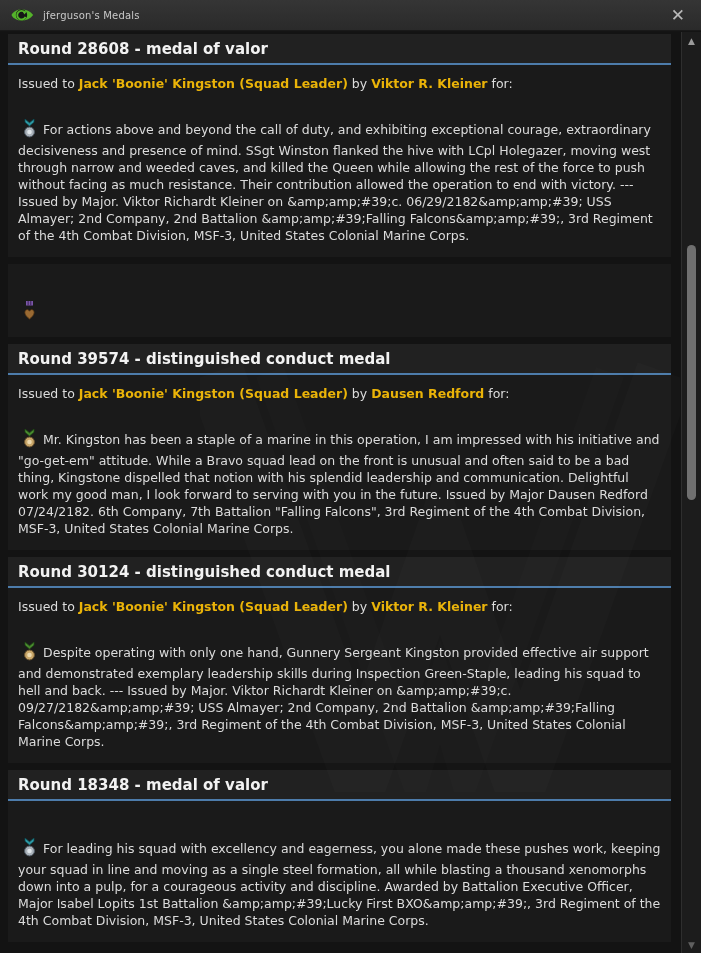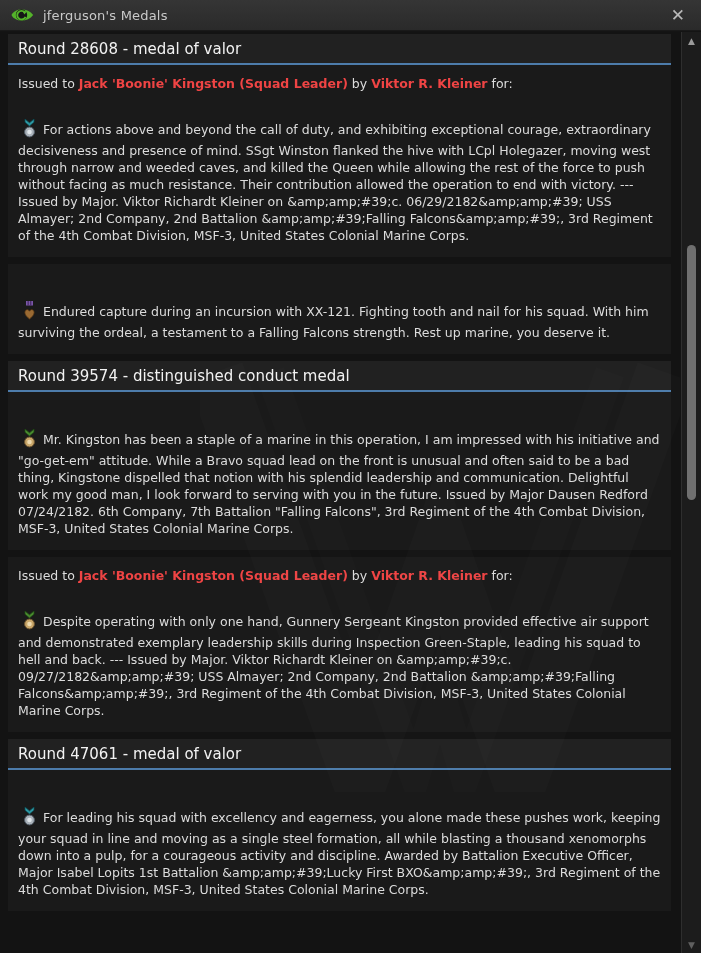--- a/index.html
+++ b/index.html
@@ -13,42 +13,42 @@
 
   
   .titlebar{
     position:absolute;top:0;left:0;right:0;height:31px;
     background:linear-gradient(#353535,#2a2a2a);
     border-bottom:1px solid #191919;
     display:flex;align-items:center;
     padding:0 10px;box-sizing:border-box;
   }
   .app-icon{width:24px;height:22px;margin-right:9px;display:inline-flex;align-items:center;}
-  .titlebar .title{color:#c9c9c9;font-size:13px;letter-spacing:.2px;flex:1;}
+  .titlebar .title{color:#c9c9c9;font-size:10px;letter-spacing:.2px;flex:1;}
   .close-btn{
     color:#b9b9b9;font-size:17px;font-weight:bold;line-height:1;
     padding:2px 6px;cursor:pointer;user-select:none;
   }
 
   
   .content{
     position:absolute;top:32px;left:0;right:20px;bottom:0;
     background:#131313;
     padding:2px 10px 0 8px;
     overflow:hidden;
   }
   .entry{margin-bottom:7px;background:#1a1a1a;}
   .entry-heading{
     margin:0;background:#212121;color:#f2f2f2;
-    font-size:15px;font-weight:normal;
+    font-size:15px;font-weight:bold;
     padding:6px 10px 5px;border-bottom:2px solid #4d7cab;
   }
   .entry-body{padding:10px 10px 13px;color:#dcdcdc;font-size:12.5px;}
   .issued-line{margin:0 0 0;line-height:17px;}
-  .issued-line .name{color:#ef4444;}
+  .issued-line .name{color:#eab308;}
   .citation{margin:27px 0 0;line-height:17px;}
   .medal-icon{display:inline-block;margin:0 7px 0 5px;vertical-align:-4px;}
 
   
   .watermark{
     position:absolute;left:200px;top:330px;
     pointer-events:none;z-index:5;
   }
 
   
@@ -113,41 +113,49 @@
     <section class="entry">
       <div class="entry-body">
         <p class="citation">
           <span class="medal-icon">
             <svg width="13" height="19" viewBox="0 0 13 19">
               <rect x="3" y="0" width="7" height="4.5" fill="#7a57a8"></rect>
               <rect x="4.6" y="0" width="1.1" height="4.5" fill="#43275e"></rect>
               <rect x="7.2" y="0" width="1.1" height="4.5" fill="#43275e"></rect>
               <path d="M6.5 18 C2.2 14.6 1.2 11.8 2.4 9.8 C3.6 8 5.6 8.4 6.5 10.2 C7.4 8.4 9.4 8 10.6 9.8 C11.8 11.8 10.8 14.6 6.5 18 Z" fill="#9a6a33" stroke="#5c3a14" stroke-width="0.8"></path>
             </svg>
-          </span><span>Endured capture during an incursion with XX-121. Fighting tooth and nail for his squad. With him surviving the ordeal, a testament to a Falling Falcons strength. Rest up marine, you deserve it.</span>
+          </span>
         </p>
       </div>
     </section>
 
     <section class="entry">
       <h2 class="entry-heading">Round 39574 - distinguished conduct medal</h2>
       <div class="entry-body">
+        <p class="issued-line">
+          <span>Issued to</span>
+          <b class="name">Jack 'Boonie' Kingston (Squad Leader)</b>
+          <span>by</span>
+          <b class="name">Dausen Redford</b>
+          <span>for:</span>
+        </p>
         <p class="citation">
           <span class="medal-icon">
             <svg width="13" height="19" viewBox="0 0 13 19">
               <path d="M2 0 L6.5 3.8 L11 0 L11 3.2 L6.5 7 L2 3.2 Z" fill="#4a8a2f" stroke="#1e4a14" stroke-width="0.8"></path>
               <circle cx="6.5" cy="13" r="4.9" fill="#c9a76a" stroke="#6e5530" stroke-width="1"></circle>
               <circle cx="6.5" cy="13" r="2.3" fill="#ecd9ae"></circle>
             </svg>
           </span><span>Mr. Kingston has been a staple of a marine in this operation, I am impressed with his initiative and "go-get-em" attitude. While a Bravo squad lead on the front is unusual and often said to be a bad thing, Kingstone dispelled that notion with his splendid leadership and communication. Delightful work my good man, I look forward to serving with you in the future. Issued by Major Dausen Redford 07/24/2182. 6th Company, 7th Battalion "Falling Falcons", 3rd Regiment of the 4th Combat Division, MSF-3, United States Colonial Marine Corps.</span>
         </p>
       </div>
     </section>
 
     <section class="entry">
+      <h2 class="entry-heading">Round 30124 - distinguished conduct medal</h2>
       <div class="entry-body">
         <p class="issued-line">
           <span>Issued to</span>
           <b class="name">Jack 'Boonie' Kingston (Squad Leader)</b>
           <span>by</span>
           <b class="name">Viktor R. Kleiner</b>
           <span>for:</span>
         </p>
         <p class="citation">
           <span class="medal-icon">
@@ -155,21 +163,21 @@
               <path d="M2 0 L6.5 3.8 L11 0 L11 3.2 L6.5 7 L2 3.2 Z" fill="#4a8a2f" stroke="#1e4a14" stroke-width="0.8"></path>
               <circle cx="6.5" cy="13" r="4.9" fill="#c9a76a" stroke="#6e5530" stroke-width="1"></circle>
               <circle cx="6.5" cy="13" r="2.3" fill="#ecd9ae"></circle>
             </svg>
           </span><span>Despite operating with only one hand, Gunnery Sergeant Kingston provided effective air support and demonstrated exemplary leadership skills during Inspection Green-Staple, leading his squad to hell and back. --- Issued by Major. Viktor Richardt Kleiner on &amp;amp;amp;#39;c. 09/27/2182&amp;amp;amp;#39; USS Almayer; 2nd Company, 2nd Battalion &amp;amp;amp;#39;Falling Falcons&amp;amp;amp;#39;, 3rd Regiment of the 4th Combat Division, MSF-3, United States Colonial Marine Corps.</span>
         </p>
       </div>
     </section>
 
     <section class="entry">
-      <h2 class="entry-heading">Round 47061 - medal of valor</h2>
+      <h2 class="entry-heading">Round 18348 - medal of valor</h2>
       <div class="entry-body">
         <p class="citation">
           <span class="medal-icon">
             <svg width="13" height="19" viewBox="0 0 13 19">
               <path d="M2 0 L6.5 3.8 L11 0 L11 3.2 L6.5 7 L2 3.2 Z" fill="#2e9aa6" stroke="#0e4a52" stroke-width="0.8"></path>
               <circle cx="6.5" cy="13" r="4.9" fill="#aab2ba" stroke="#535e69" stroke-width="1"></circle>
               <circle cx="6.5" cy="13" r="2.3" fill="#dfe5ea"></circle>
             </svg>
           </span><span>For leading his squad with excellency and eagerness, you alone made these pushes work, keeping your squad in line and moving as a single steel formation, all while blasting a thousand xenomorphs down into a pulp, for a courageous activity and discipline. Awarded by Battalion Executive Officer, Major Isabel Lopits 1st Battalion &amp;amp;amp;#39;Lucky First BXO&amp;amp;amp;#39;, 3rd Regiment of the 4th Combat Division, MSF-3, United States Colonial Marine Corps.</span>
         </p>

